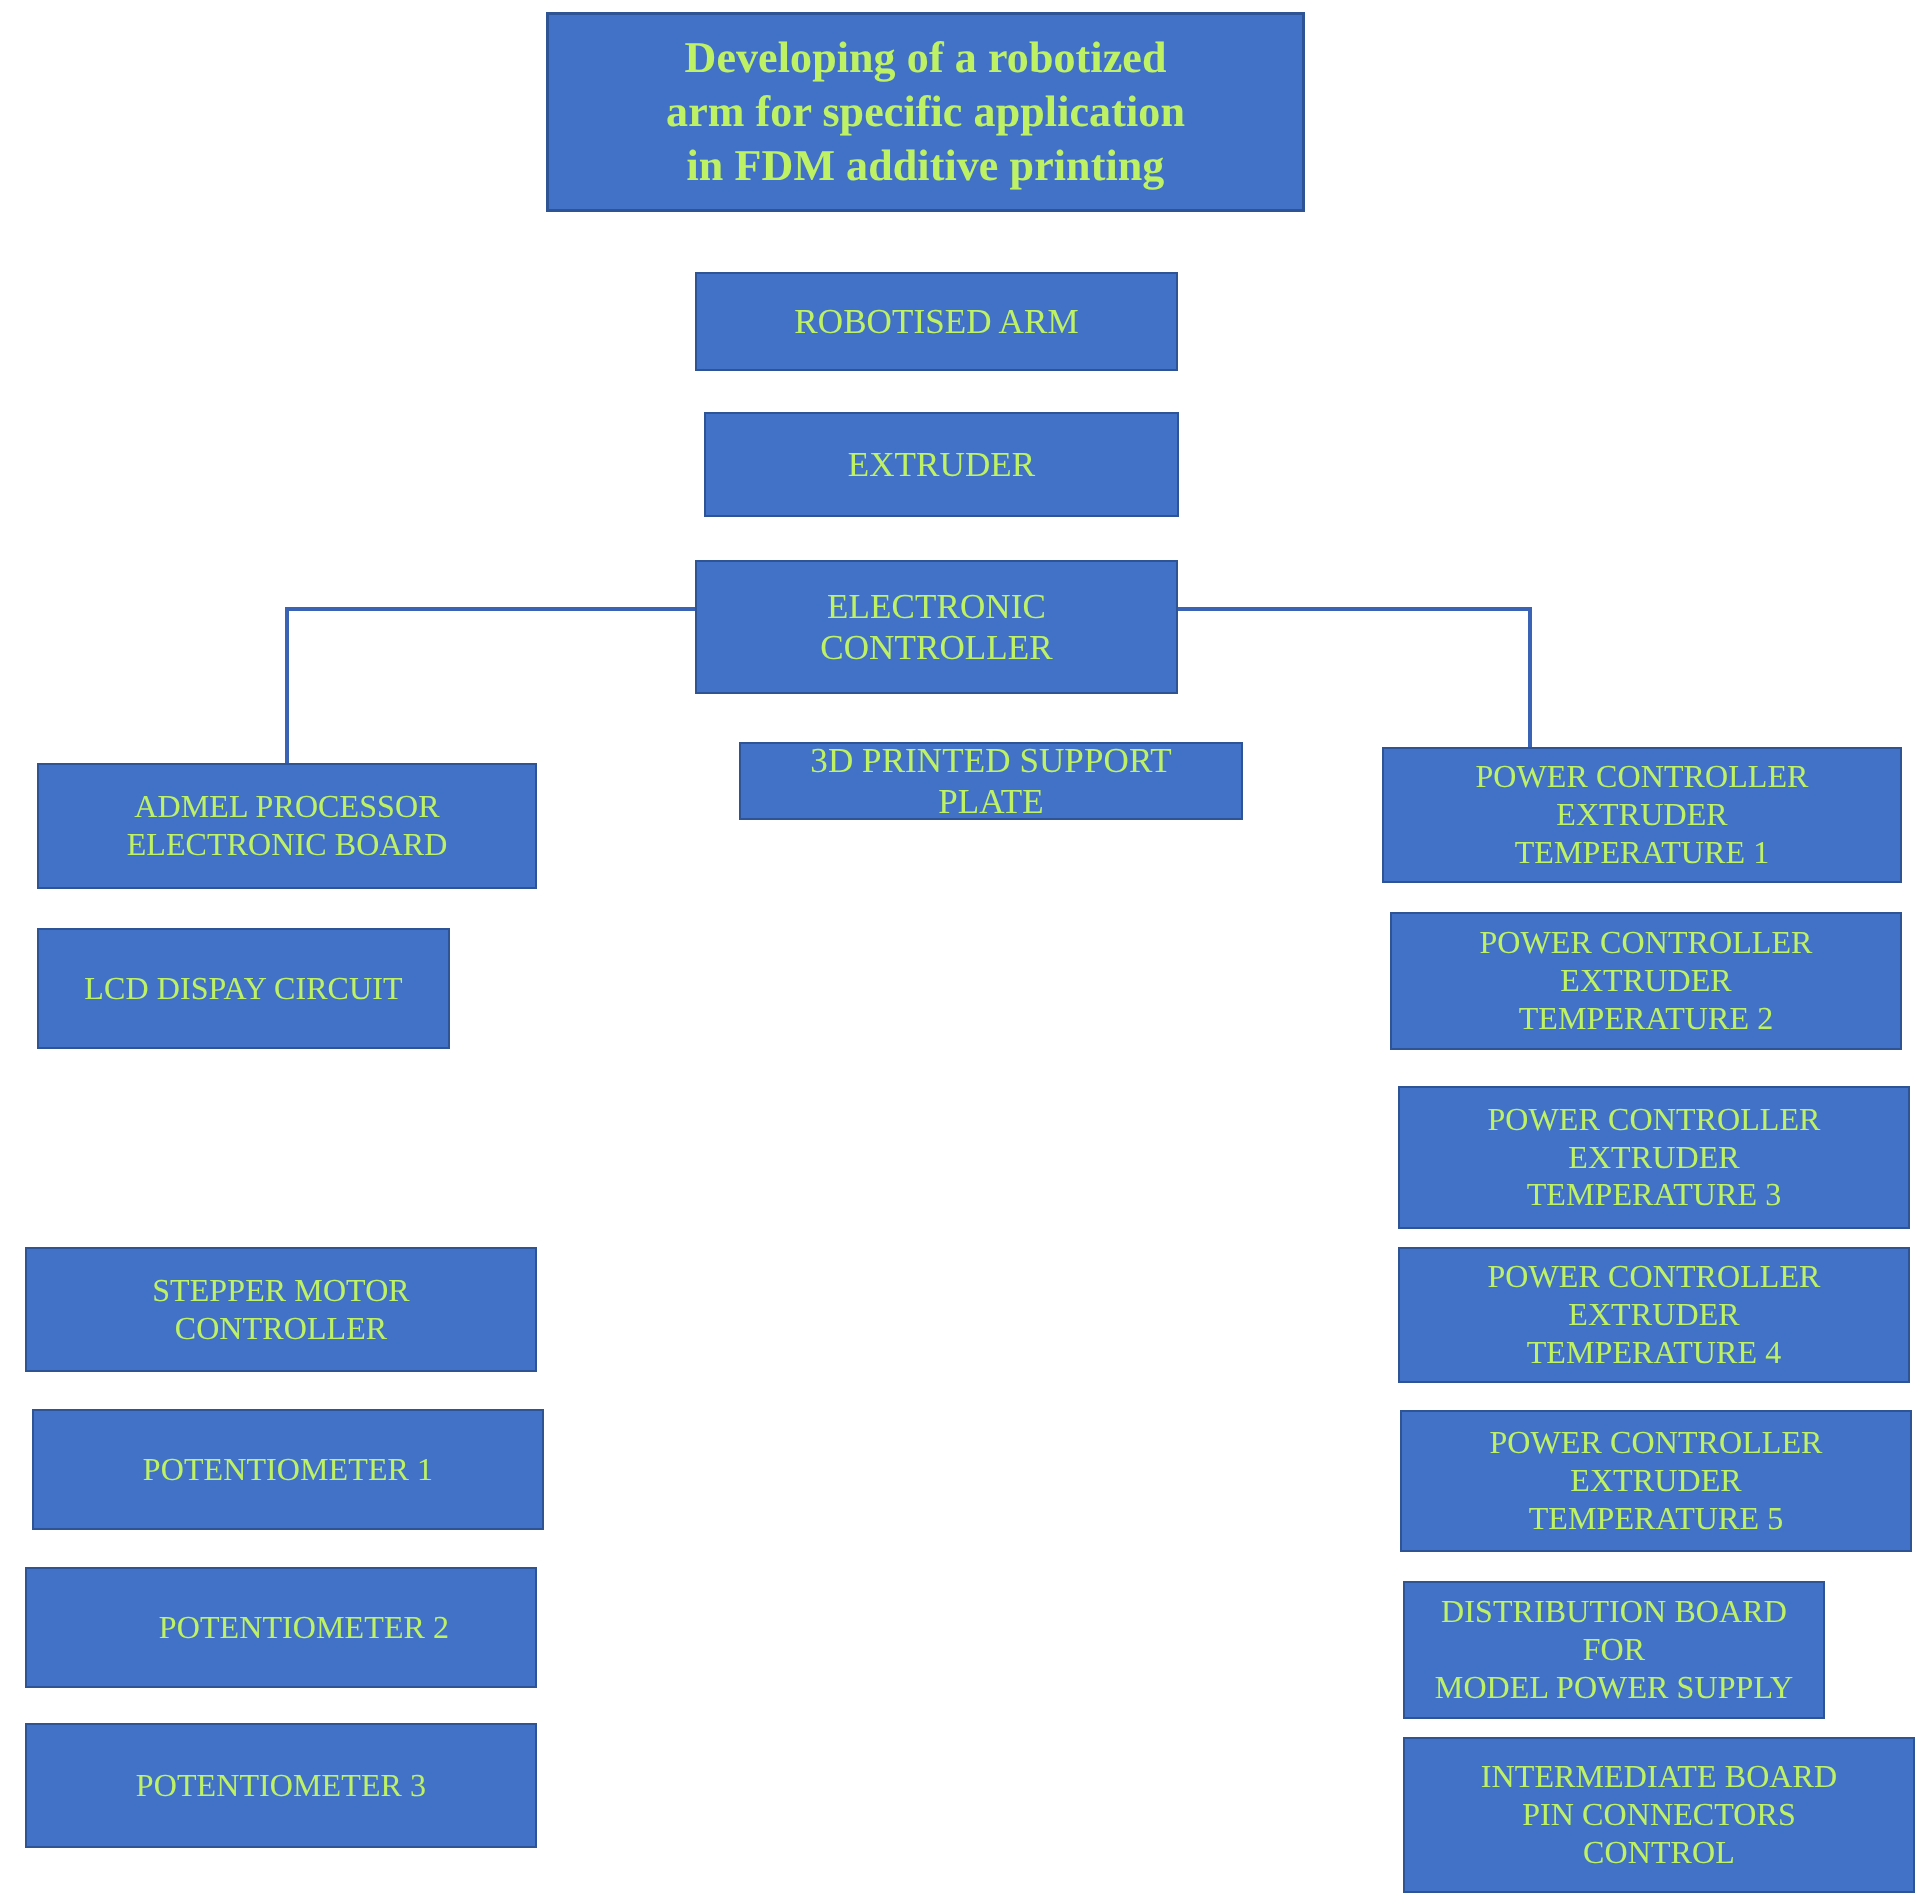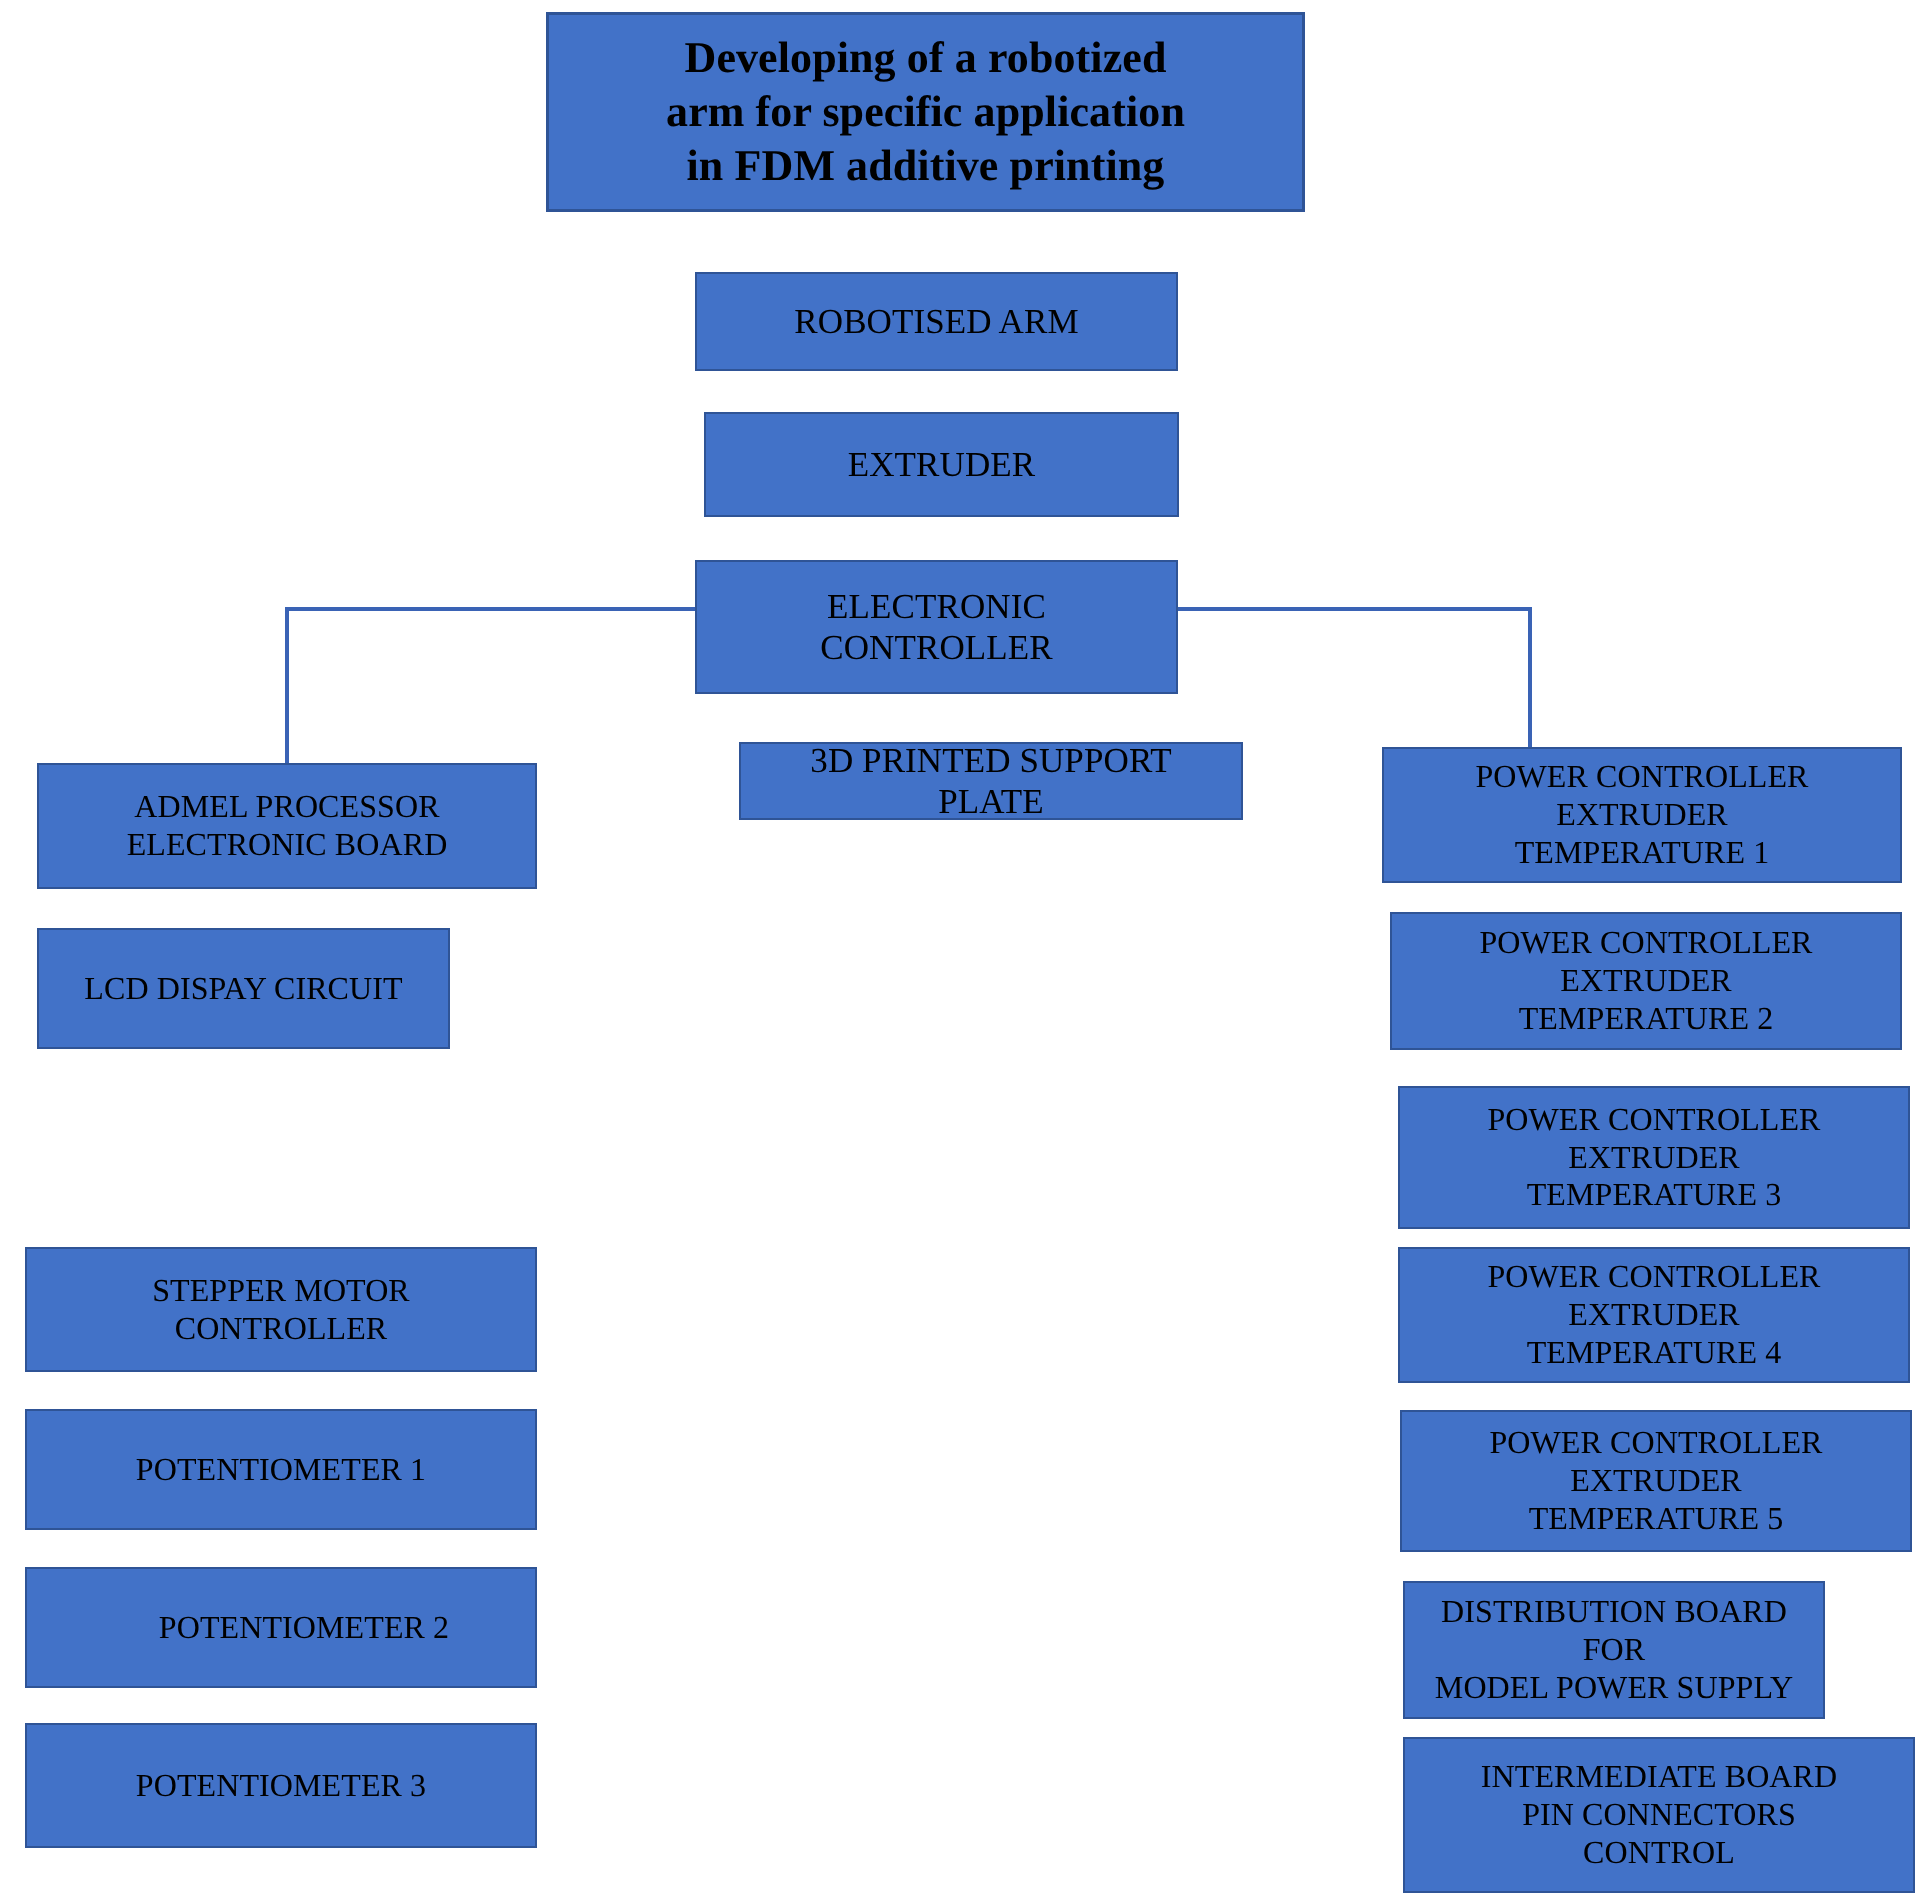--- a/index.html
+++ b/index.html
@@ -13,21 +13,21 @@
     height: 1903px;
     background: #ffffff;
     overflow: hidden;
     font-family: "Liberation Serif", "DejaVu Serif", serif;
   }
   .node {
     position: absolute;
     box-sizing: border-box;
     background: #4272C8;
     border: 2.7px solid #2F5496;
-    color: #000000;
+    color: #bef264;
     display: flex;
     align-items: center;
     justify-content: center;
     text-align: center;
     line-height: 1.18;
     letter-spacing: 0.1px;
     text-rendering: geometricPrecision;
     z-index: 3;
   }
   .node .txt {
@@ -101,21 +101,21 @@
   <div class="node leaf" style="left:37px; top:928px; width:413px; height:121px;">
     <span class="txt">LCD DISPAY CIRCUIT</span>
   </div>
 
 
   <div class="node leaf" style="left:25px; top:1247px; width:512px; height:125px;">
     <span class="txt">STEPPER MOTOR
 CONTROLLER</span>
   </div>
 
-  <div class="node leaf" style="left:25px; top:1409px; width:512px; height:121px;">
+  <div class="node leaf" style="left:32px; top:1409px; width:512px; height:121px;">
     <span class="txt">POTENTIOMETER 1</span>
   </div>
 
   <div class="node leaf" style="left:25px; top:1567px; width:512px; height:121px;padding-left:46px;">
     <span class="txt">POTENTIOMETER 2</span>
   </div>
 
   <div class="node leaf" style="left:25px; top:1723px; width:512px; height:125px;">
     <span class="txt">POTENTIOMETER 3</span>
   </div>

